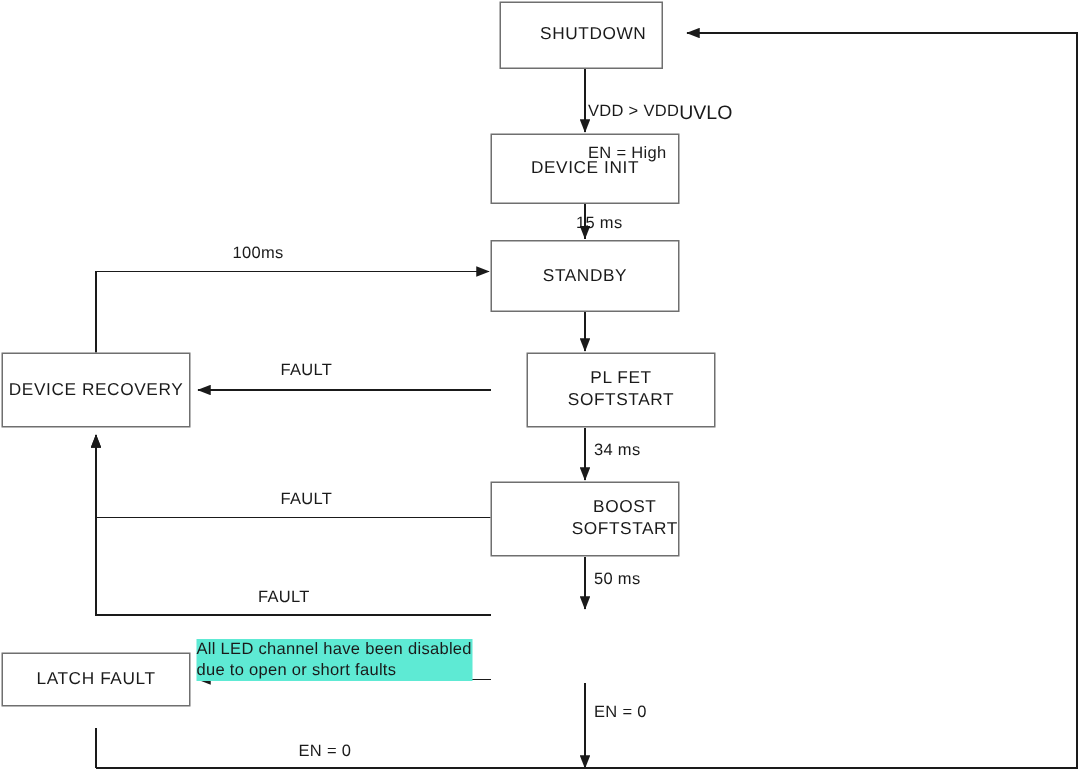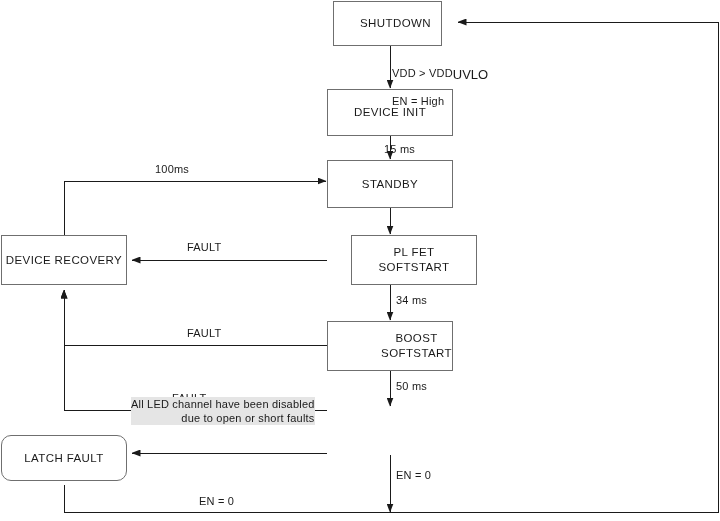--- a/index.html
+++ b/index.html
@@ -127,21 +127,21 @@
   <div class="state-box" style="left:327px; top:321px; width:126px; height:50px;justify-content:flex-end;">
     <span class="label">BOOST
 SOFTSTART</span>
   </div>
 
 
   <div class="state-box" style="left:1px; top:235px; width:126px; height:50px;">
     <span class="label">DEVICE RECOVERY</span>
   </div>
 
-  <div class="state-box" style="left:1px; top:435px; width:126px; height:46px;border-radius:10px;">
+  <div class="state-box" style="left:1px; top:435px; width:126px; height:36px;">
     <span class="label">LATCH FAULT</span>
   </div>
 
   <div class="edge-label" style="left:392px; top:52px;">
     <span>VDD &gt; VDD</span><sub>UVLO</sub><br>
     <span>EN = High</span>
   </div>
 
   <div class="edge-label" style="left:384px; top:142px;">15 ms</div>
 
@@ -150,20 +150,20 @@
   <div class="edge-label" style="left:396px; top:379px;">50 ms</div>
 
   <div class="edge-label" style="left:187px; top:240px;">FAULT</div>
 
   <div class="edge-label" style="left:187px; top:326px;">FAULT</div>
 
   <div class="edge-label" style="left:172px; top:391px;">FAULT</div>
 
   <div class="edge-label" style="left:155px; top:162px;">100ms</div>
 
-  <div class="edge-label" style="left:131px; top:397px; background:#e5e5e5;text-align:right;">All LED channel have been disabled
+  <div class="edge-label" style="left:131px; top:426px; background:#5eead4;">All LED channel have been disabled
 due to open or short faults</div>
 
   <div class="edge-label" style="left:396px; top:468px;">EN = 0</div>
 
   <div class="edge-label" style="left:199px; top:494px;">EN = 0</div>
 
 </div>
 
 </body></html>

